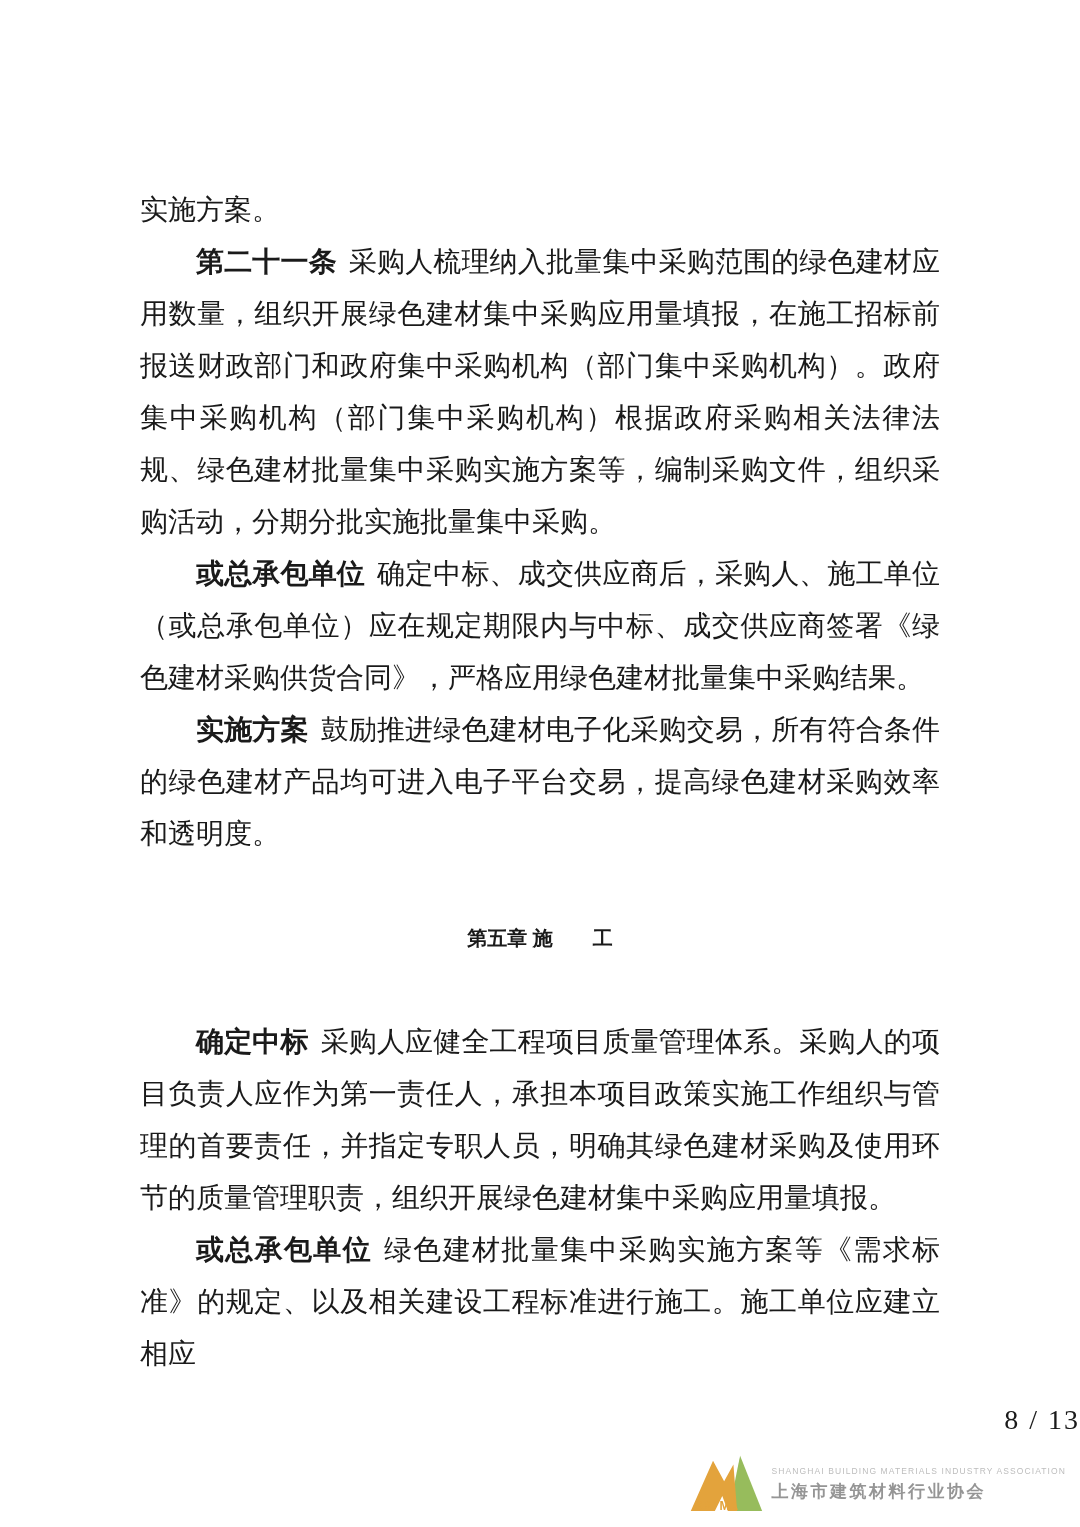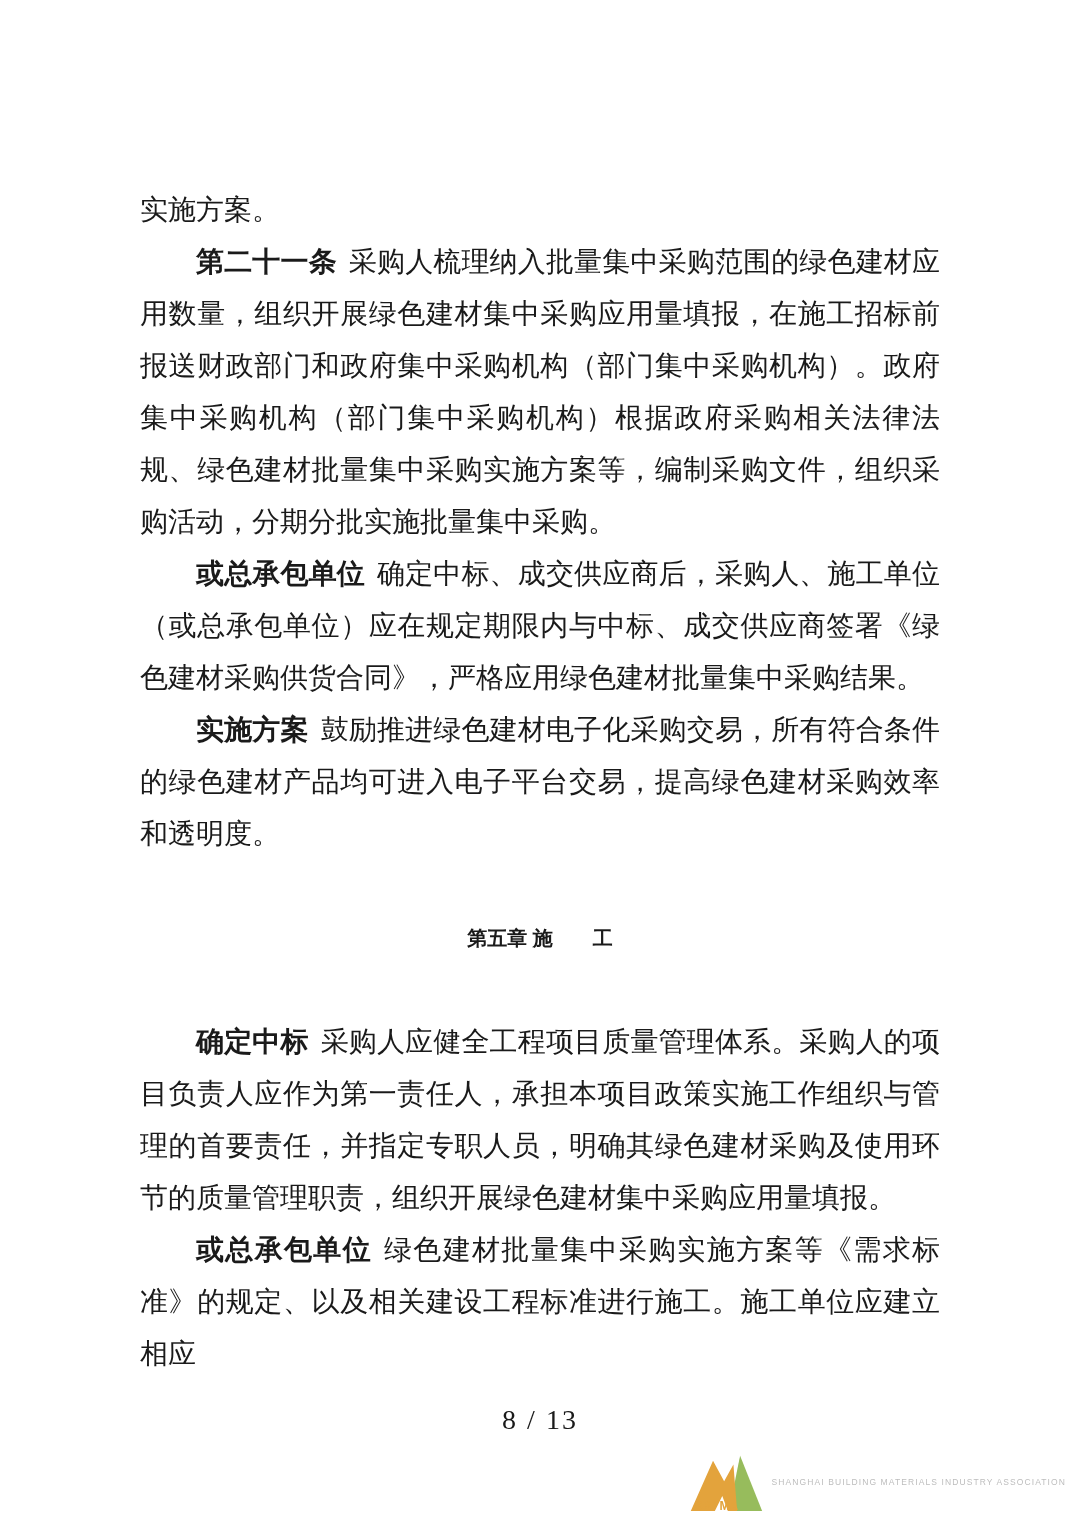--- a/index.html
+++ b/index.html
@@ -39,21 +39,21 @@
     font-family: "Liberation Sans", "Liberation Serif", sans-serif;
     line-height: 52px;
     text-align: center;
     margin: 52px 0;
   }
   .page-footer {
     position: absolute;
     top: 1398px;
     left: 0;
     width: 100%;
-    text-align: center;
+    text-align: right;
     font-size: 28px;
     line-height: 44px;
     letter-spacing: 2px;
     color: #1a1a1a;
   }
   .logo {
     position: absolute;
     right: 14px;
     top: 1452px;
     display: flex;
@@ -119,16 +119,17 @@
   <div class="logo">
     <svg class="logo-mark" viewBox="0 0 82 66" xmlns="http://www.w3.org/2000/svg" aria-hidden="true">
       <polygon points="56,2 80,62 42,62" fill="#97BC5C"></polygon>
       <line x1="55" y1="-2" x2="41" y2="68" stroke="#ffffff" stroke-width="4"></line>
       <polygon points="3,62 27,8 39,30 49,12 53,62 43,62 37,46 29,62" fill="#E3A33C"></polygon>
       <text x="7" y="61" font-family="Liberation Sans, sans-serif" font-size="13" font-weight="bold" fill="#E3A33C">SB</text>
       <text x="34" y="61" font-family="Liberation Sans, sans-serif" font-size="13" font-weight="bold" fill="#E3A33C">MA</text>
     </svg>
     <div class="logo-text">
       <div class="logo-en">SHANGHAI BUILDING MATERIALS INDUSTRY ASSOCIATION</div>
+      <div class="logo-cn">上海市建筑材料行业协会</div>
     </div>
   </div>
 
 </div>
 
 </body></html>

